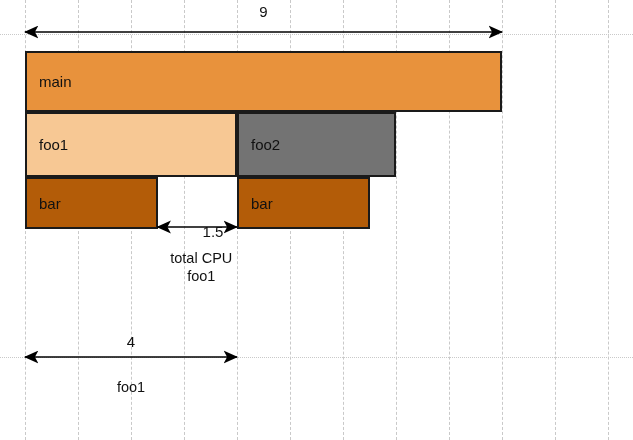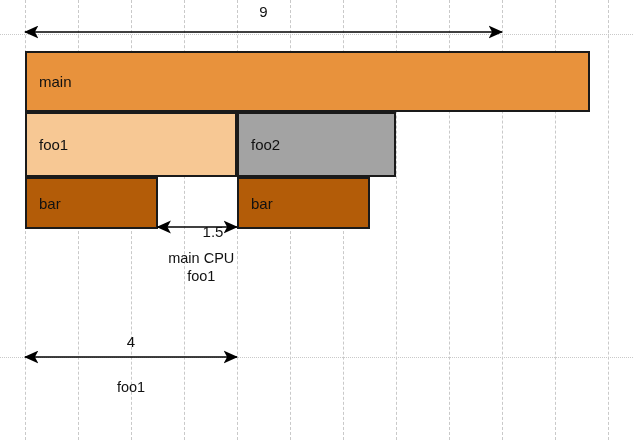--- a/index.html
+++ b/index.html
@@ -31,27 +31,27 @@
       <div class="gl" style="left: 396px; height: 440px;"></div>
       <div class="gl" style="left: 449px; height: 440px;"></div>
       <div class="gl" style="left: 502px; height: 440px;"></div>
       <div class="gl" style="left: 555px; height: 440px;"></div>
       <div class="gl" style="left: 608px; height: 440px;"></div>
       <div class="hl" style="top: 34px; width: 633px;"></div>
       <div class="hl" style="top: 357px; width: 633px;"></div>
     </div>
 
   <div id="frames">
-      <div class="frame" style="left: 25px; width: 565px; top: 51px; height: 61px; background: rgb(232, 146, 60); border-color: rgb(26, 26, 26);">
+      <div class="frame" style="left: 25px; width: 477px; top: 51px; height: 61px; background: rgb(232, 146, 60); border-color: rgb(26, 26, 26);">
         <span class="lbl">main</span>
       </div>
       <div class="frame" style="left: 25px; width: 212px; top: 112px; height: 65px; background: rgb(247, 200, 148); border-color: rgb(26, 26, 26);">
         <span class="lbl">foo1</span>
       </div>
-      <div class="frame" style="left: 237px; width: 159px; top: 112px; height: 65px; background: #a3a3a3; border-color: rgb(26, 26, 26);">
+      <div class="frame" style="left: 237px; width: 159px; top: 112px; height: 65px; background: #737373; border-color: rgb(26, 26, 26);">
         <span class="lbl">foo2</span>
       </div>
       <div class="frame" style="left: 25px; width: 132.5px; top: 177px; height: 52px; background: rgb(179, 92, 8); border-color: rgb(26, 26, 26);">
         <span class="lbl">bar</span>
       </div>
       <div class="frame" style="left: 237px; width: 132.5px; top: 177px; height: 52px; background: rgb(179, 92, 8); border-color: rgb(26, 26, 26);">
         <span class="lbl">bar</span>
       </div>
     </div>
 
@@ -68,21 +68,21 @@
         <line x1="25" x2="502" y1="32" y2="32" stroke="#000" stroke-width="1.6" marker-start="url(#ah-l)" marker-end="url(#ah-r)"></line>
         <line x1="157.5" x2="237" y1="227" y2="227" stroke="#000" stroke-width="1.6" marker-start="url(#ah-l)" marker-end="url(#ah-r)"></line>
         <line x1="25" x2="237" y1="357" y2="357" stroke="#000" stroke-width="1.6" marker-start="url(#ah-l)" marker-end="url(#ah-r)"></line>
       </g>
   </svg>
 
   <div id="anns">
       <div class="ann-num" style="left: 203.5px; top: 3px; width: 120px;">9</div>
       <div class="ann-num" style="left: 153px; top: 203px; width: 120px; margin-top: 20px;">1.5</div>
       <div class="ann-txt" style="left: 126.25px; top: 249px; width: 150px;">
-        <div>main CPU</div>
+        <div>total CPU</div>
         <div>foo1</div>
       </div>
       <div class="ann-num" style="left: 71px; top: 333px; width: 120px;">4</div>
       <div class="ann-txt" style="left: 16px; top: 378px; width: 230px;">
         <div>foo1</div>
       </div>
     </div>
 
 </div>
 

